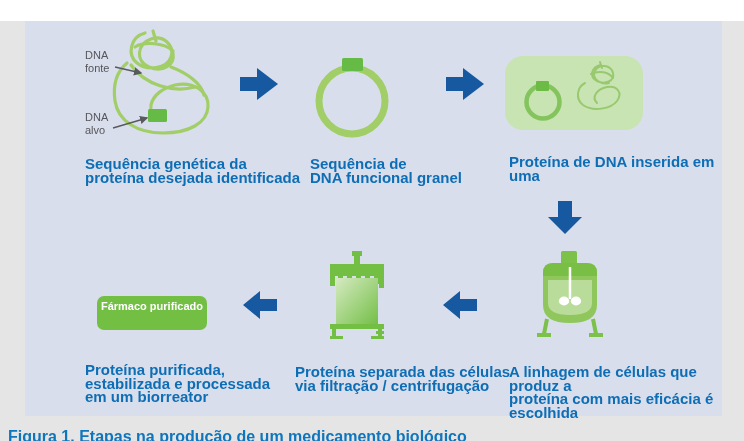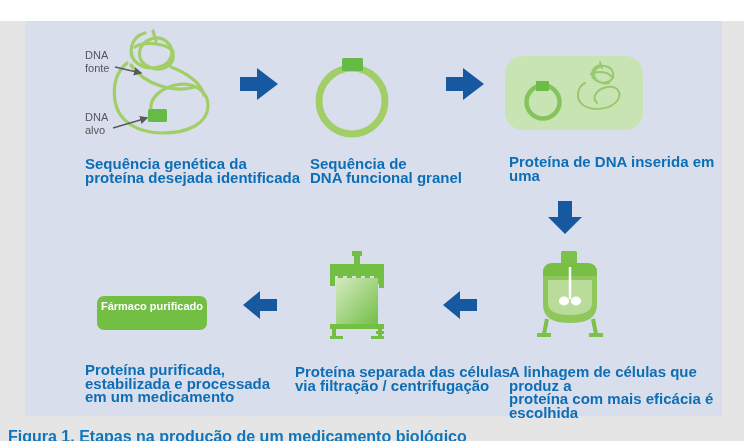--- a/index.html
+++ b/index.html
@@ -176,20 +176,20 @@
     <polygon class="arrow" points="34,10 17,10 17,2 0,16 17,30 17,22 34,22"></polygon>
   </svg>
 
   <div class="abs green-box">
     <div>Fármaco purificado</div>
   </div>
 
   <div class="abs caption" style="left:85px;top:342px">
     <div>Proteína purificada,</div>
     <div>estabilizada e processada</div>
-    <div>em um medicamento</div>
+    <div>em um biorreator</div>
   </div>
 
   <div class="abs" id="figure-caption">Figura 1. Etapas na produção de um medicamento biológico</div>
 
   <div class="abs" id="corner-mark"></div>
 
 </div>
 
 </body></html>

